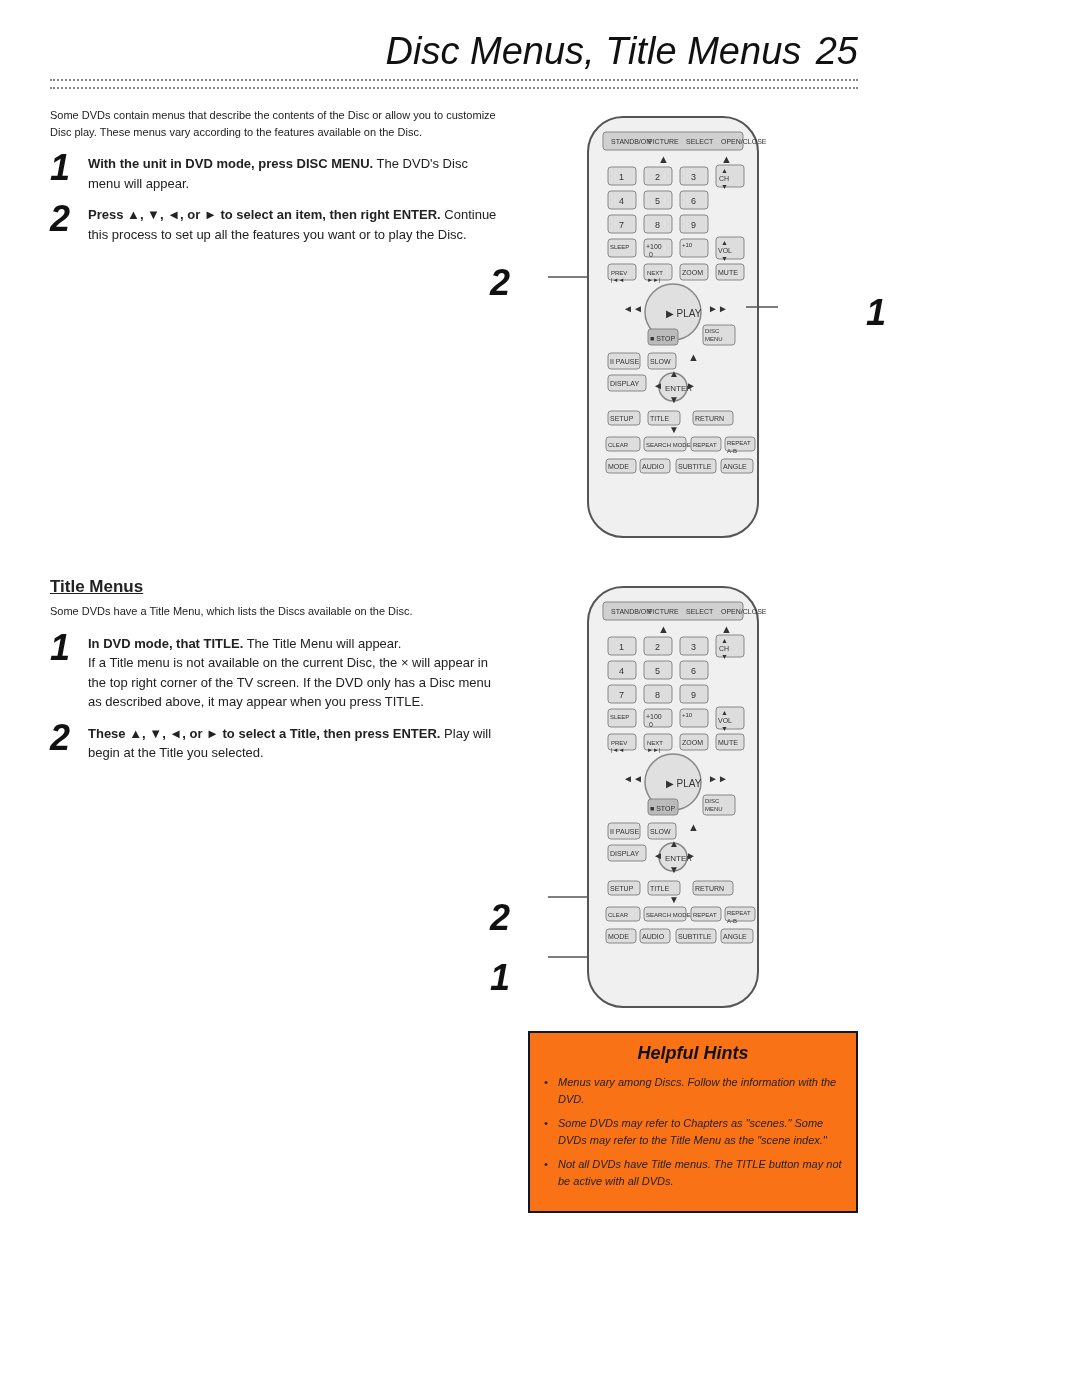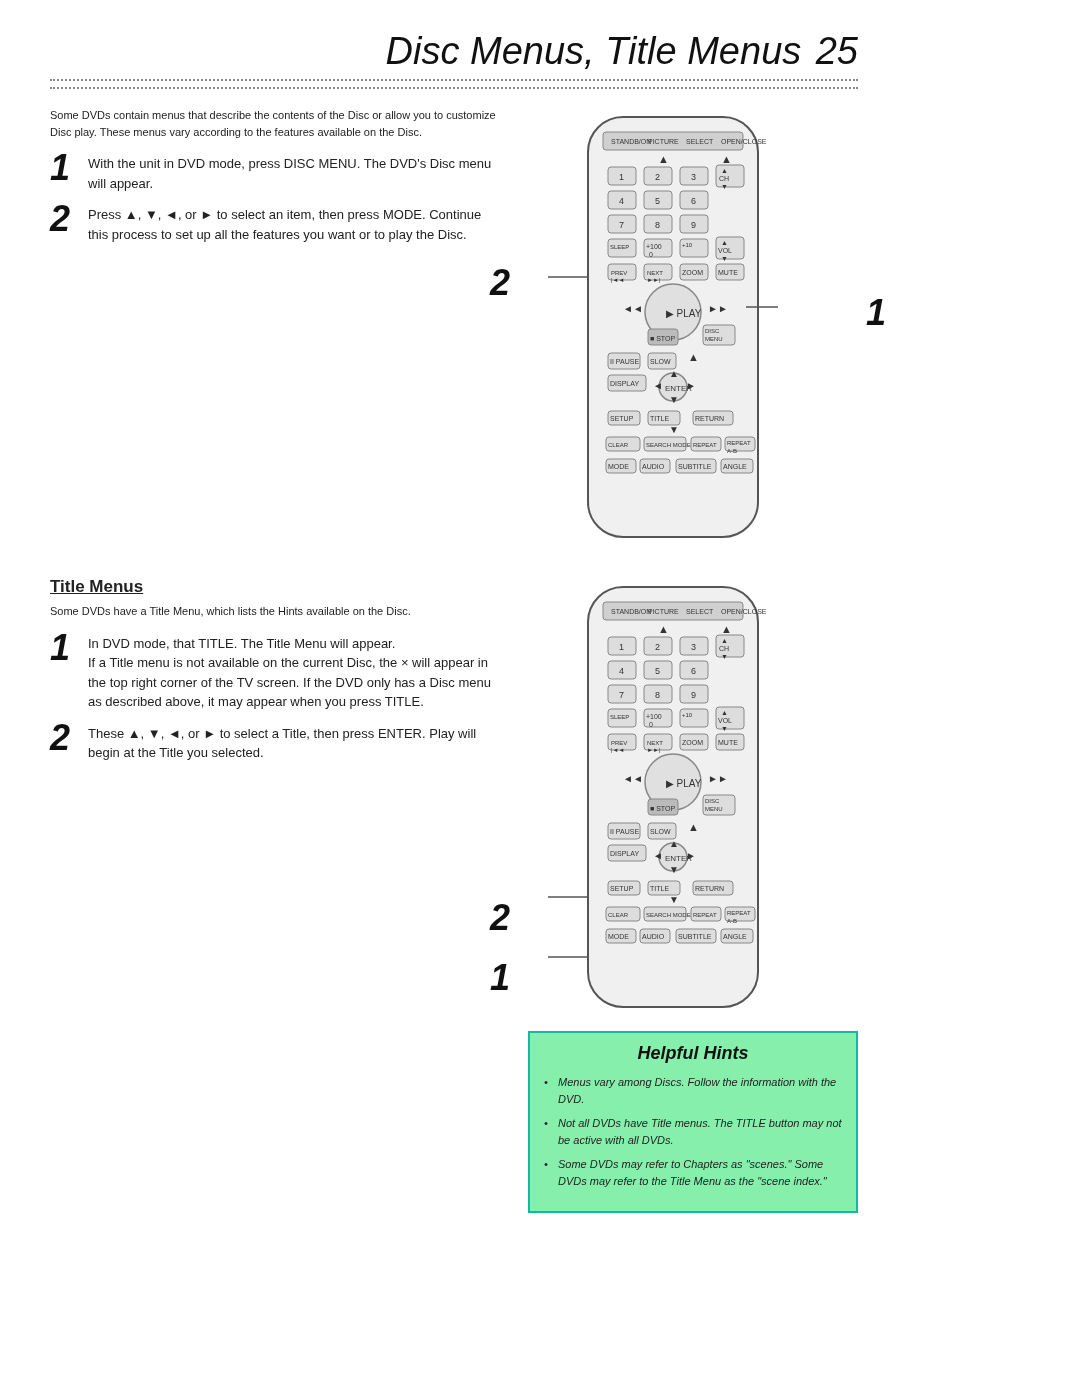--- a/index.html
+++ b/index.html
@@ -74,21 +74,21 @@
       min-width: 28px;
       line-height: 1;
       margin-top: -4px;
     }
     .step-text {
       font-size: 13px;
       line-height: 1.5;
       flex: 1;
     }
     .step-text strong {
-      font-weight: normal;
+      font-weight: bold;
     }
     .remote-wrapper {
       position: relative;
     }
     .callout-number {
       position: absolute;
       font-size: 36px;
       font-weight: bold;
       font-style: italic;
       color: #111;
@@ -101,22 +101,22 @@
       margin-bottom: 30px;
     }
     .bottom-section {
       display: flex;
       gap: 30px;
       justify-content: flex-end;
     }
 
     
     .helpful-hints-box {
-      border: 2px solid #14b8a6;
-      background: #86efac;
+      border: 2px solid #0f172a;
+      background: #f97316;
       padding: 10px 14px 14px 14px;
       margin-top: 14px;
     }
     .helpful-hints-title {
       font-size: 18px;
       font-weight: bold;
       font-style: italic;
       text-align: center;
       margin-bottom: 10px;
       color: #111;
@@ -163,21 +163,21 @@
       <div class="step">
         <div class="step-number">1</div>
         <div class="step-text">
           <strong>With the unit in DVD mode, press DISC MENU.</strong><span> The DVD's Disc menu will appear.</span>
         </div>
       </div>
 
       <div class="step">
         <div class="step-number">2</div>
         <div class="step-text">
-          <strong>Press ▲, ▼, ◄, or ► to select an item, then press MODE.</strong><span> Continue this process to set up all the features you want or to play the Disc.</span>
+          <strong>Press ▲, ▼, ◄, or ► to select an item, then right ENTER.</strong><span> Continue this process to set up all the features you want or to play the Disc.</span>
         </div>
       </div>
     </div>
 
     <div class="right-col">
       <div class="remote-wrapper">
 
         <span class="callout-number" style="left:-38px; top:155px;">2</span>
         <span class="callout-number" style="right:-28px; top:185px;">1</span>
 
@@ -302,21 +302,21 @@
           <line x1="218" y1="200" x2="250" y2="200" stroke="#555" stroke-width="1.5"></line>
         </svg>
       </div>
     </div>
   </div>
 
   <div class="bottom-section">
 
     <div class="left-col">
       <div class="section-title">Title Menus</div>
-      <div class="section-desc">Some DVDs have a Title Menu, which lists the Hints available on the Disc.</div>
+      <div class="section-desc">Some DVDs have a Title Menu, which lists the Discs available on the Disc.</div>
 
       <div class="step">
         <div class="step-number">1</div>
         <div class="step-text">
           <strong>In DVD mode, that TITLE.</strong><span> The Title Menu will appear.<br>If a Title menu is not available on the current Disc, the × will appear in the top right corner of the TV screen. If the DVD only has a Disc menu as described above, it may appear when you press TITLE.</span>
         </div>
       </div>
 
       <div class="step">
         <div class="step-number">2</div>
@@ -432,20 +432,20 @@
 
           <line x1="60" y1="320" x2="20" y2="320" stroke="#555" stroke-width="1.5"></line>
           <line x1="60" y1="380" x2="20" y2="380" stroke="#555" stroke-width="1.5"></line>
         </svg>
       </div>
 
       <div class="helpful-hints-box">
         <div class="helpful-hints-title">Helpful Hints</div>
         <ul class="helpful-hints-list">
           <li><em>Menus vary among Discs. Follow the information with the DVD.</em></li>
+          <li><em>Some DVDs may refer to Chapters as "scenes." Some DVDs may refer to the Title Menu as the "scene index."</em></li>
           <li><em>Not all DVDs have Title menus. The TITLE button may not be active with all DVDs.</em></li>
-          <li><em>Some DVDs may refer to Chapters as "scenes." Some DVDs may refer to the Title Menu as the "scene index."</em></li>
         </ul>
       </div>
     </div>
   </div>
 
 </div>
 
 </body></html>

